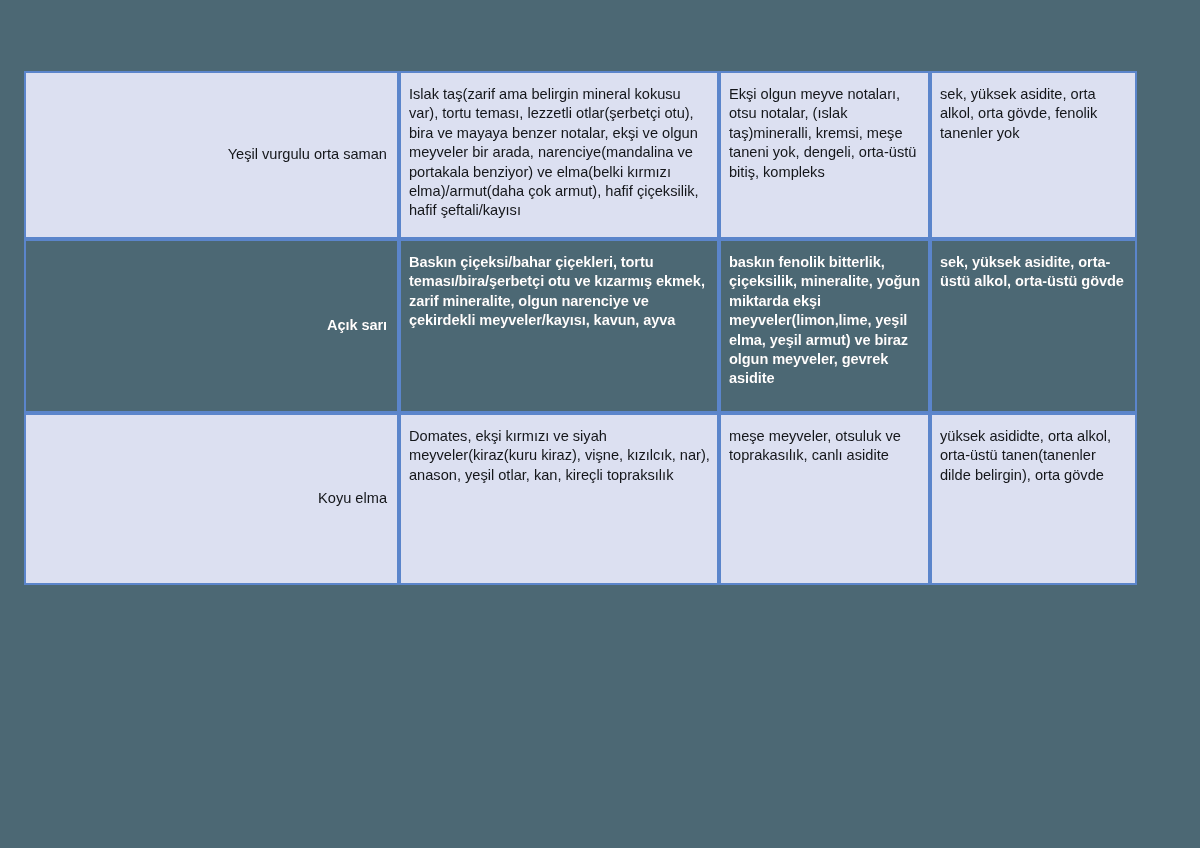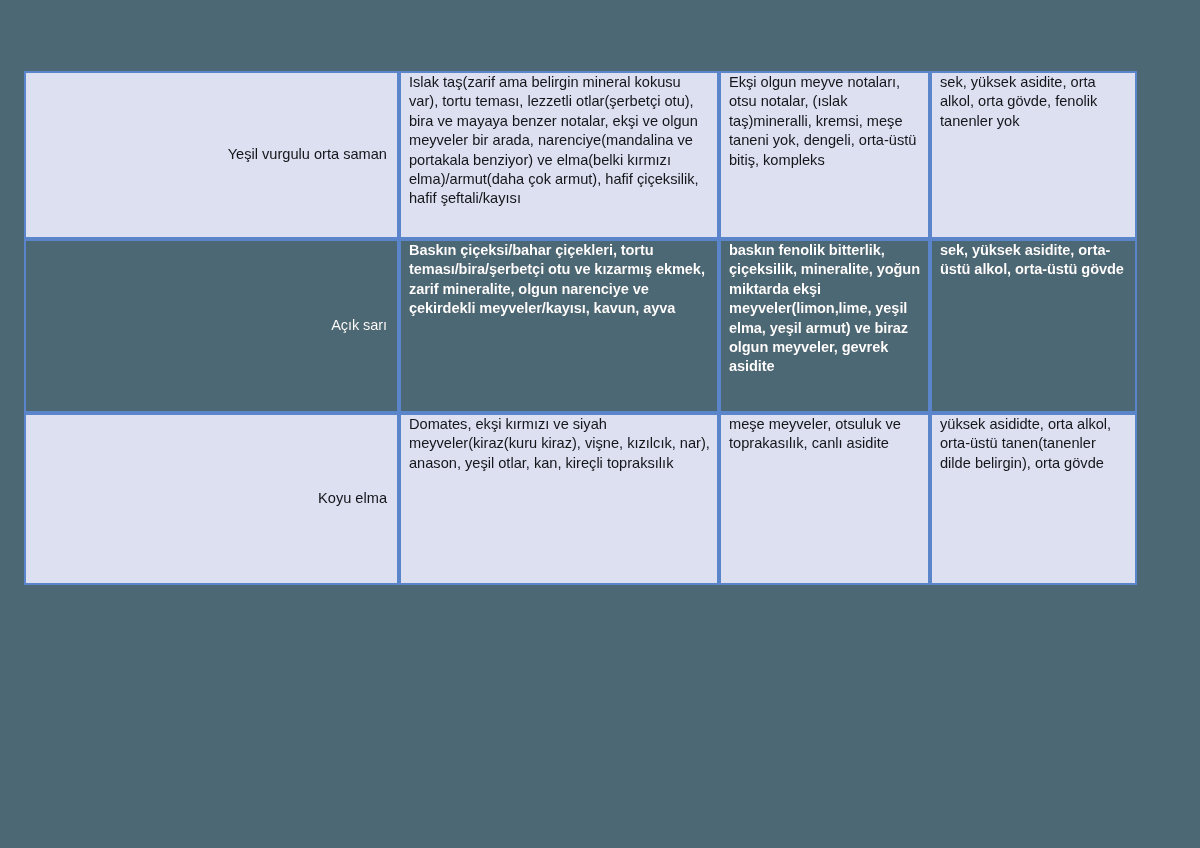--- a/index.html
+++ b/index.html
@@ -35,21 +35,21 @@
   .tasting-table tr.row-normal > td {
     background: #DCE0F1;
   }
   .tasting-table tr.row-selected > td {
     background: #4C6874;
   }
 
   .tasting-table td {
     border: 2px solid #5B85CB;
     vertical-align: top;
-    padding: 0 7px 6px 8px;
+    padding: 12px 7px 6px 8px;
     font-size: 14.6px;
     line-height: 1.33;
     color: #14161A;
     box-sizing: border-box;
     word-wrap: break-word;
   }
 
   
   col.c1 { width: 375px; }
   col.c2 { width: 320px; }
@@ -69,21 +69,21 @@
   tr.r3 td { height: 172px; }
 
   
   tr.row-selected td {
     color: #ffffff;
     font-weight: 600;
     letter-spacing: -0.1px;
     text-shadow: 0 0 0.6px rgba(20,24,32,0.65);
   }
   tr.row-selected td.label-cell {
-    font-weight: 400;
+    font-weight: 700;
   }
 
   .cell-text {
     display: block;
     white-space: pre-wrap;
   }
 </style>
 </head>
 <body>
 

